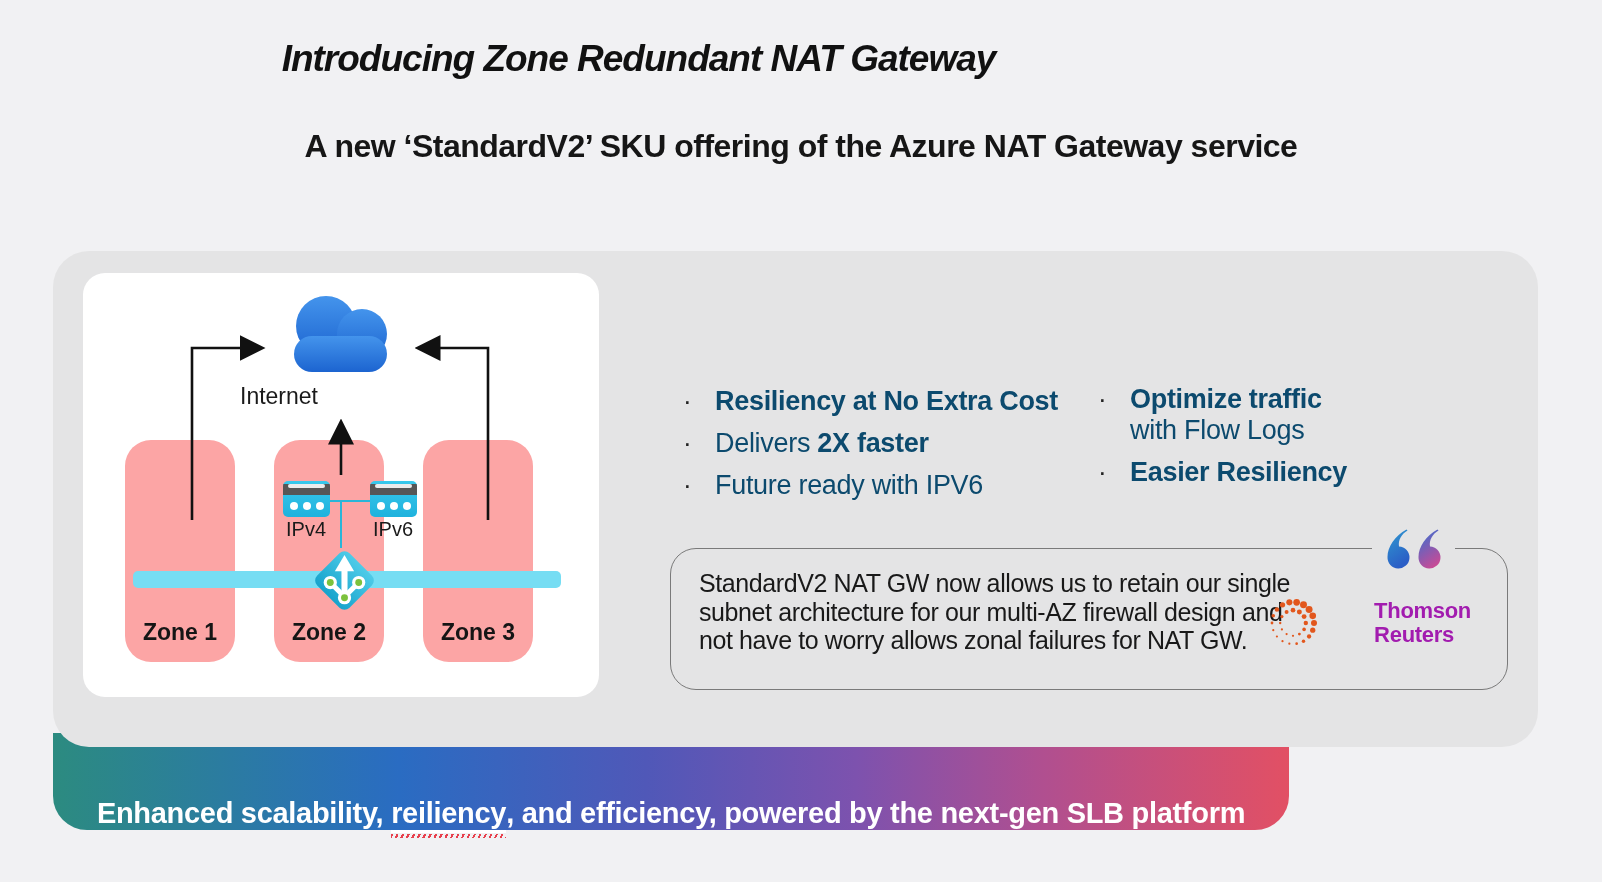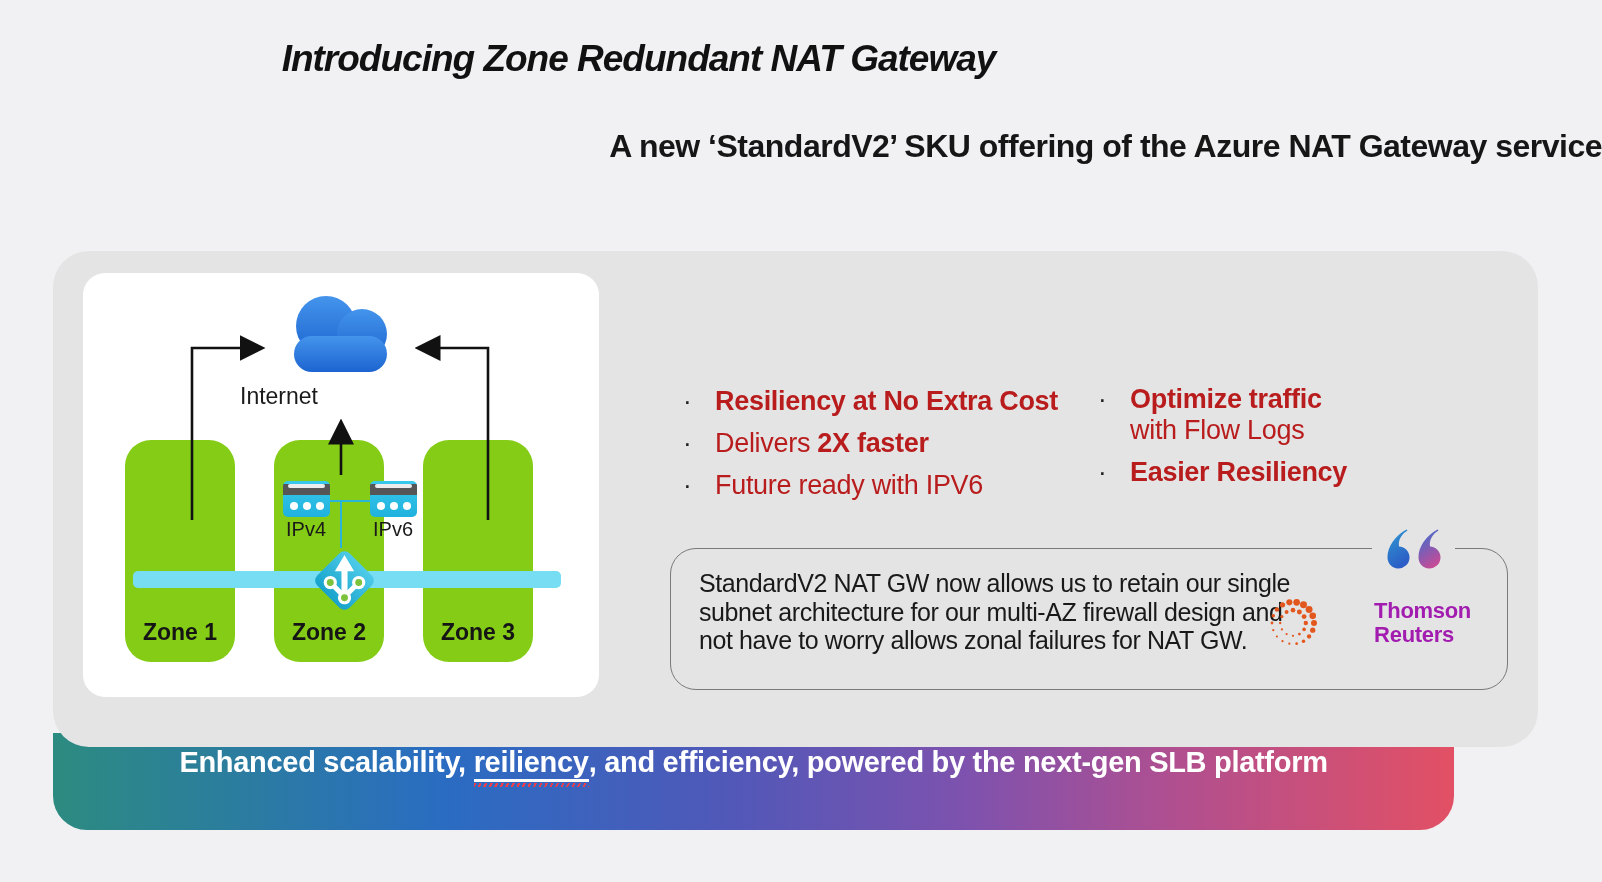--- a/index.html
+++ b/index.html
@@ -3,39 +3,39 @@
 <meta charset="utf-8">
 <style>
   * { margin:0; padding:0; box-sizing:border-box; }
   html,body { background:#f1f1f3; }
   body { font-family:"Liberation Sans","DejaVu Sans",sans-serif; }
   .stage { position:relative; width:1602px; height:882px; background:#f1f1f3; overflow:hidden; }
 
   
   .title { position:absolute; top:38px; left:0; width:1277px; text-align:center;
            font-size:37px; font-weight:700; color:#111; letter-spacing:-1px;font-style:italic; }
-  .subtitle { position:absolute; top:128px; left:0; width:1602px; text-align:right;
+  .subtitle { position:absolute; top:128px; left:0; width:1602px; text-align:center;
               font-size:32px; font-weight:700; color:#161616; letter-spacing:-0.5px; }
 
   
   .main-card { position:absolute; left:53px; top:251px; width:1485px; height:496px;
                background:#e4e4e5; border-radius:36px; z-index:2; }
-  .footer-banner { position:absolute; left:53px; top:733px; width:1401px; height:97px; z-index:1;
+  .footer-banner { position:absolute; left:53px; top:733px; width:1236px; height:97px; z-index:1;
                border-radius:0 0 34px 34px;
                background:linear-gradient(90deg,#2c8b80 0%,#2a6cc2 28%,#5058b8 48%,#7d52ae 65%,#b04f90 80%,#e25064 100%);
-               display:flex; align-items:flex-start; justify-content:center; padding-top:13px; }
+               display:flex; align-items:flex-end; justify-content:center; padding-top:13px; }
   .footer-text { color:#fff; font-size:29px; font-weight:700; letter-spacing:-0.3px; white-space:pre; }
   .typo { position:relative; border-bottom:3px solid #fff; padding-bottom:1px; }
   .typo::after { content:""; position:absolute; left:0; right:0; bottom:-8px; height:4px;
                background:repeating-linear-gradient(115deg,#e8414d 0 2px,rgba(0,0,0,0) 2px 5px); }
 
   
   .panel { position:absolute; left:83px; top:273px; width:516px; height:424px;
            background:#fff; border-radius:22px; z-index:3; }
-  .zone { position:absolute; top:440px; width:110px; height:222px; background:#84cc16;
+  .zone { position:absolute; top:440px; width:110px; height:222px; background:#fca5a5;
           border-radius:26px; z-index:4;text-decoration:underline; }
   .zone-label { position:absolute; bottom:16px; left:0; width:100%; text-align:center;
           font-size:23px; font-weight:700; color:#151515; }
   .subnet-bar { position:absolute; left:133px; top:571px; width:428px; height:17px;
           background:#76ddf3; border-radius:5px; z-index:5; }
   .cloud-svg { position:absolute; left:282px; top:288px; width:116px; height:92px; z-index:5; }
   .internet-label { position:absolute; left:240px; top:383px; width:200px; text-align:left;
           font-size:23px; color:#1a1a1a; z-index:5; }
   .arrows-svg { position:absolute; left:83px; top:273px; width:516px; height:424px; z-index:6; pointer-events:none; }
 
@@ -54,21 +54,21 @@
   .badge { position:absolute; left:682px; top:292px; width:225px; height:48px; border-radius:24px;
            background:linear-gradient(100deg,#2f9a8d 0%,#2a6fd2 32%,#7b52c8 66%,#d44a6a 100%);
            display:flex; align-items:center; justify-content:center; z-index:4; }
   .badge span { color:#fff; font-size:27px; font-weight:700; letter-spacing:-0.3px; }
 
   .feature-col { position:absolute; z-index:4; }
   .feature-col.left  { left:683px; top:384px; width:400px; }
   .feature-col.right { left:1098px; top:384px; width:380px; }
   .feat-item { display:flex; margin-bottom:8px; }
   .feat-bullet { width:32px; flex:0 0 32px; font-size:26px; color:#222; line-height:34px; }
-  .feat-text { font-size:27px; color:#b91c1c; line-height:34px; letter-spacing:-0.3px; }
+  .feat-text { font-size:27px; color:#0c4a6e; line-height:34px; letter-spacing:-0.3px; }
   .feat-text b { font-weight:700; }
   .feat-line2 { display:block; font-weight:400; line-height:31px; }
   .feature-col.right .feat-text { line-height:31px; }
   .feature-col.right .feat-item { margin-bottom:11px; }
   .feature-col.right .feat-bullet { line-height:31px; }
 
   
   .quote-card { position:absolute; left:670px; top:548px; width:838px; height:142px;
                 border:1.5px solid #7a7a7a; border-radius:26px; z-index:4; }
   .quote-lines { position:absolute; left:28px; top:20px; }

